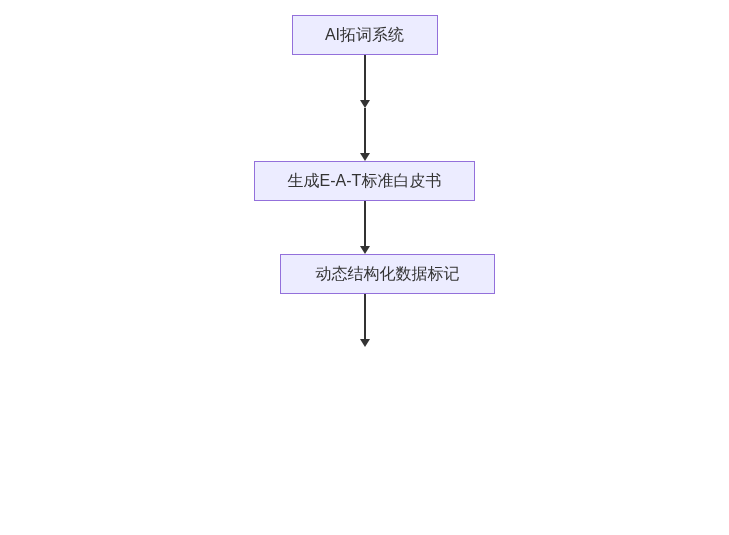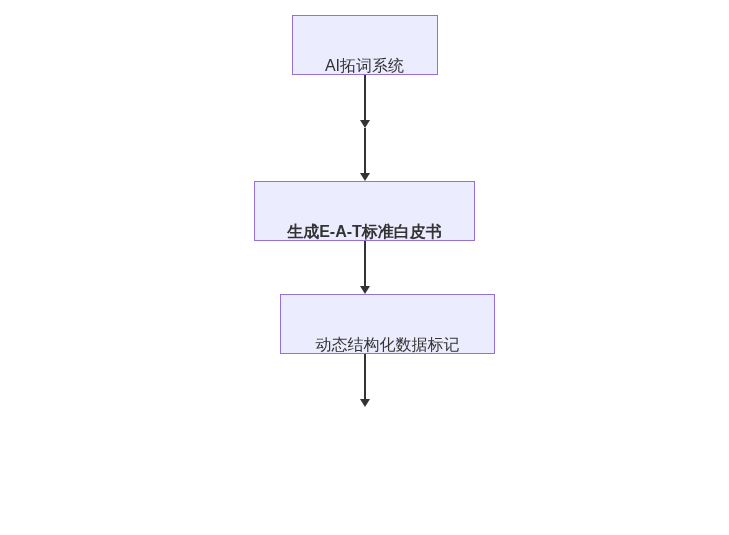--- a/index.html
+++ b/index.html
@@ -19,35 +19,35 @@
     position: absolute;
     left: 0;
     right: 0;
     top: 15px;
     display: flex;
     flex-direction: column;
     align-items: center;
   }
   .node {
     box-sizing: border-box;
-    height: 60px;
+    height: 40px;
     display: flex;
-    align-items: flex-end;
+    align-items: center;
     justify-content: center;
     background: #ECECFF;
     border: 1px solid #9370DB;
     color: #333333;
     font-size: 16px;
     line-height: 1;
     text-align: center;
     white-space: nowrap;
   }
   .node.n0 { width: 146px; }
   .node.n1 { width: 196px; }
-  .node.n2 { width: 221px; font-weight: bold; }
+  .node.n2 { width: 221px; }
   .node.n3 { width: 215px; margin-left: 46px; }
   .node.n4 { width: 237px; }
   .arrow {
     height: 53px;
     display: flex;
     flex-direction: column;
     align-items: center;
     
   }
   .arrow-line {

